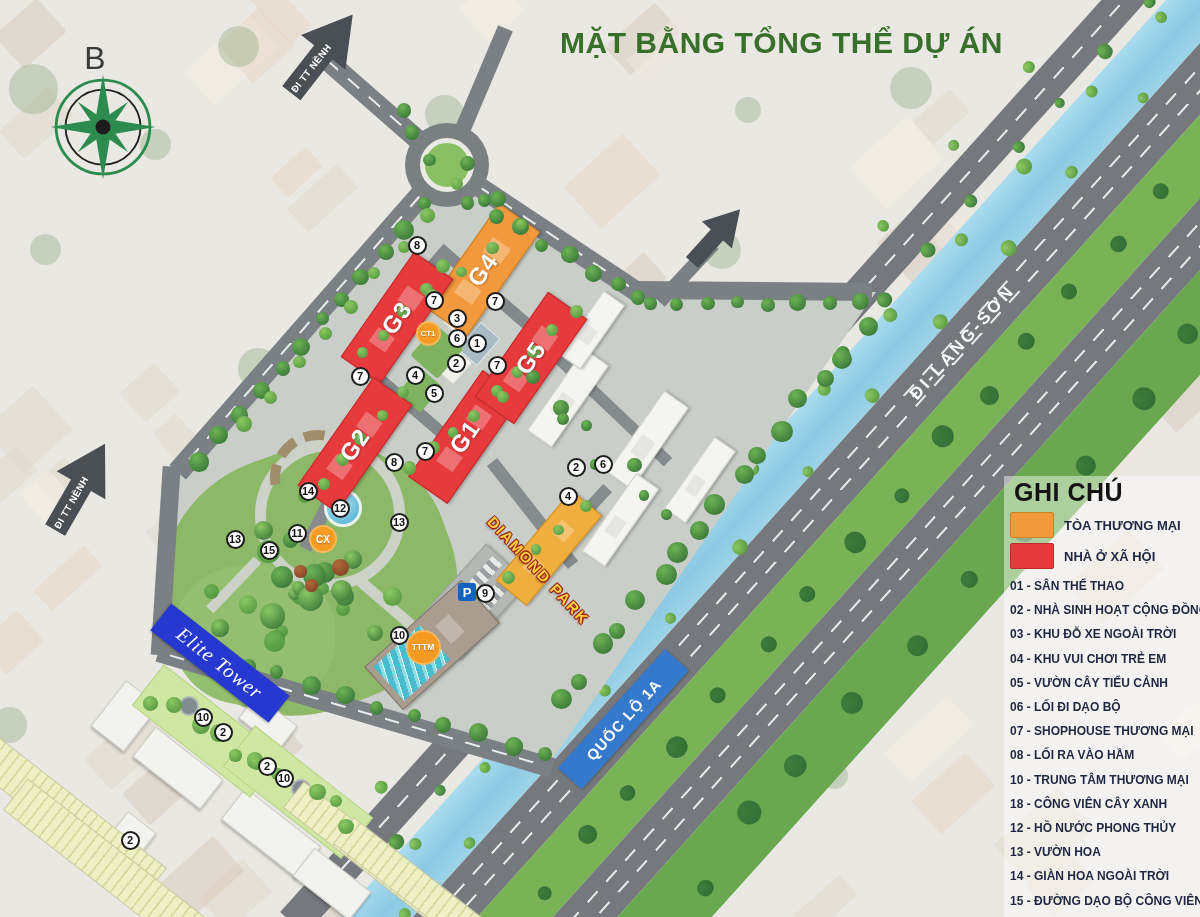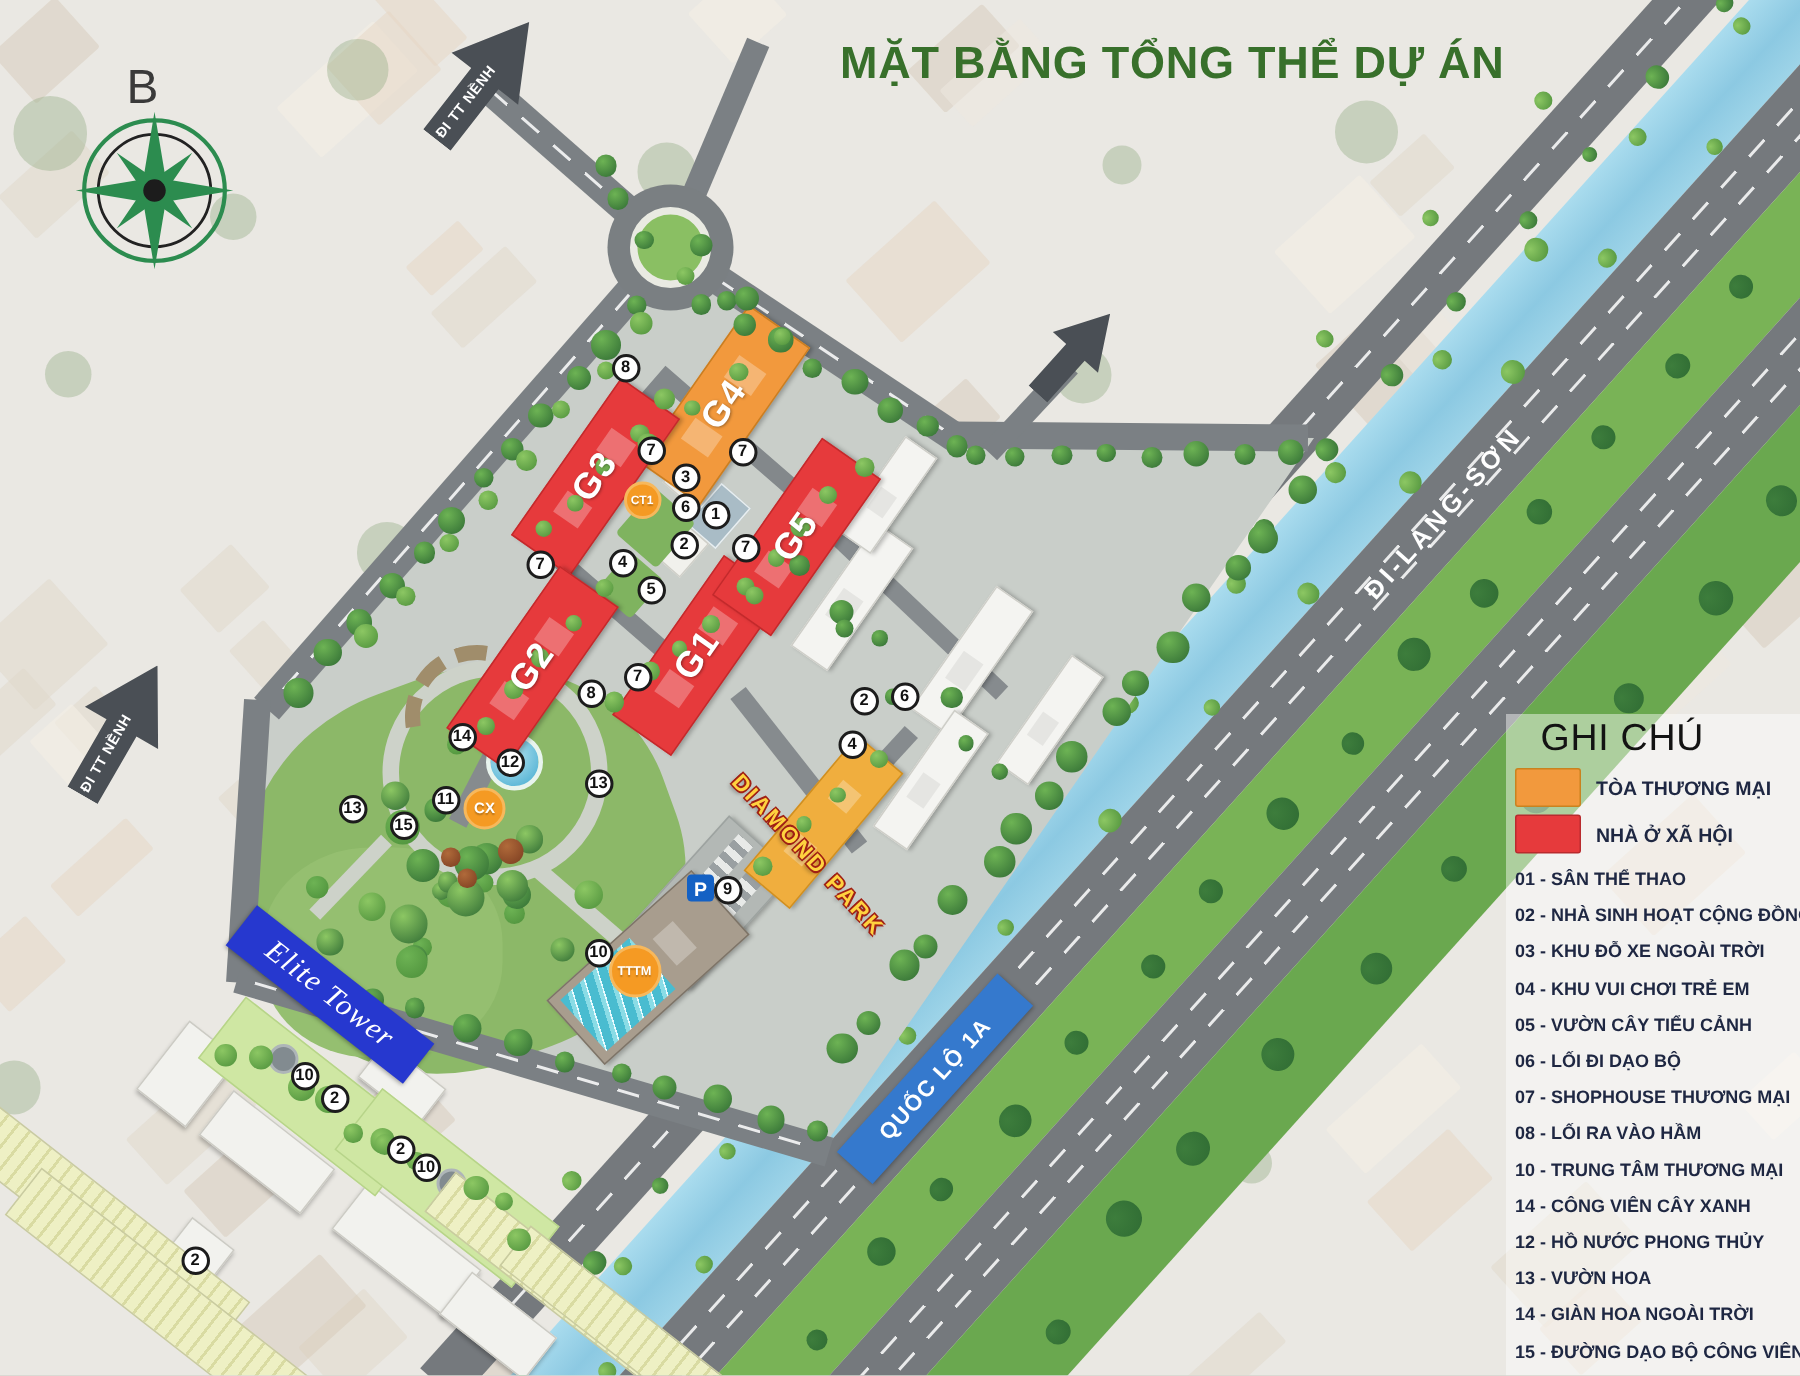--- a/index.html
+++ b/index.html
@@ -61,21 +61,21 @@
 
   .arrow{background:#4a4f55;z-index:6;
     clip-path:polygon(0 32%,52% 32%,52% 6%,100% 50%,52% 94%,52% 68%,0 68%);}
   .arrowtext{position:absolute;left:3%;top:50%;transform:translateY(-50%);color:#fff;
     font-weight:bold;font-size:9.5px;letter-spacing:.5px;white-space:nowrap;}
 
   #title{z-index:7;color:#38702b;font-weight:800;font-size:30px;letter-spacing:.5px;white-space:nowrap;}
 
   #legend{position:absolute;left:1004px;top:476px;width:196px;z-index:7;
     background:rgba(255,255,255,.45);padding:2px 0 4px 6px;}
-  #legend h2{margin:0 0 4px 17px;font-size:25px;font-weight:400;color:#131313;letter-spacing:.5px;}
+  #legend h2{margin:0 0 4px 4px;font-size:25px;font-weight:700;color:#131313;letter-spacing:.5px;}
   .swrow{display:flex;align-items:center;gap:10px;margin:5px 0;}
   .swatch{width:44px;height:26px;border-radius:2px;}
   .swlabel{font-size:13px;font-weight:bold;color:#1e2742;white-space:nowrap;}
   .lgitem{font-size:12px;font-weight:bold;color:#1e2742;line-height:24.2px;white-space:nowrap;}
 
   #elite-banner{background:#2638cf;color:#fff;z-index:6;
     font-family:"Liberation Serif",serif;font-style:italic;font-size:20px;
     letter-spacing:1px;white-space:nowrap;box-shadow:0 1px 3px rgba(0,0,0,.35);}
   #dp-label{z-index:6;color:#ffd23f;font-weight:800;font-size:15px;letter-spacing:2px;white-space:nowrap;
     text-shadow:-1px -1px 0 #a02015,1px -1px 0 #a02015,-1px 1px 0 #a02015,1px 1px 0 #a02015,0 2px 3px rgba(0,0,0,.4);}
@@ -601,21 +601,21 @@
     <div id="legend-items">
         <div class="lgitem">01 - SÂN THỂ THAO</div>
         <div class="lgitem">02 - NHÀ SINH HOẠT CỘNG ĐỒNG</div>
         <div class="lgitem">03 - KHU ĐỖ XE NGOÀI TRỜI</div>
         <div class="lgitem">04 - KHU VUI CHƠI TRẺ EM</div>
         <div class="lgitem">05 - VƯỜN CÂY TIỂU CẢNH</div>
         <div class="lgitem">06 - LỐI ĐI DẠO BỘ</div>
         <div class="lgitem">07 - SHOPHOUSE THƯƠNG MẠI</div>
         <div class="lgitem">08 - LỐI RA VÀO HẦM</div>
         <div class="lgitem">10 - TRUNG TÂM THƯƠNG MẠI</div>
-        <div class="lgitem">14 - CÔNG VIÊN CÂY XANH</div>
+        <div class="lgitem">18 - CÔNG VIÊN CÂY XANH</div>
         <div class="lgitem">12 - HỒ NƯỚC PHONG THỦY</div>
         <div class="lgitem">13 - VƯỜN HOA</div>
         <div class="lgitem">14 - GIÀN HOA NGOÀI TRỜI</div>
         <div class="lgitem">15 - ĐƯỜNG DẠO BỘ CÔNG VIÊN</div>
       </div>
   </div>
 
   <svg id="compass" width="126" height="150" viewBox="-63 -85 126 160">
     <text x="-20" y="-52" font-size="34" fill="#3a3a3a" font-family="Liberation Sans, sans-serif">B</text>
     <circle cx="0" cy="10" r="50" fill="none" stroke="#2c8c4f" stroke-width="3"></circle>

